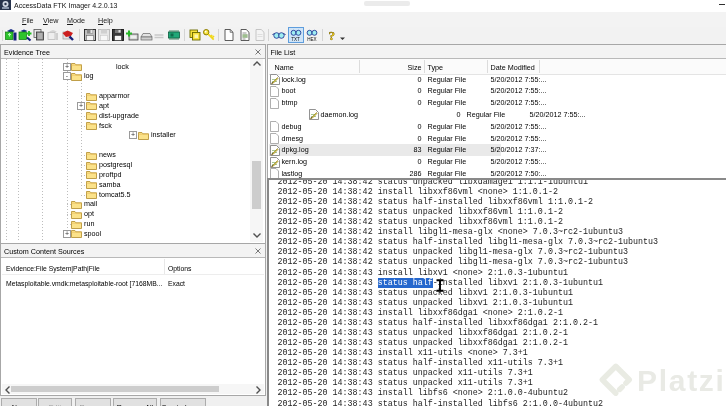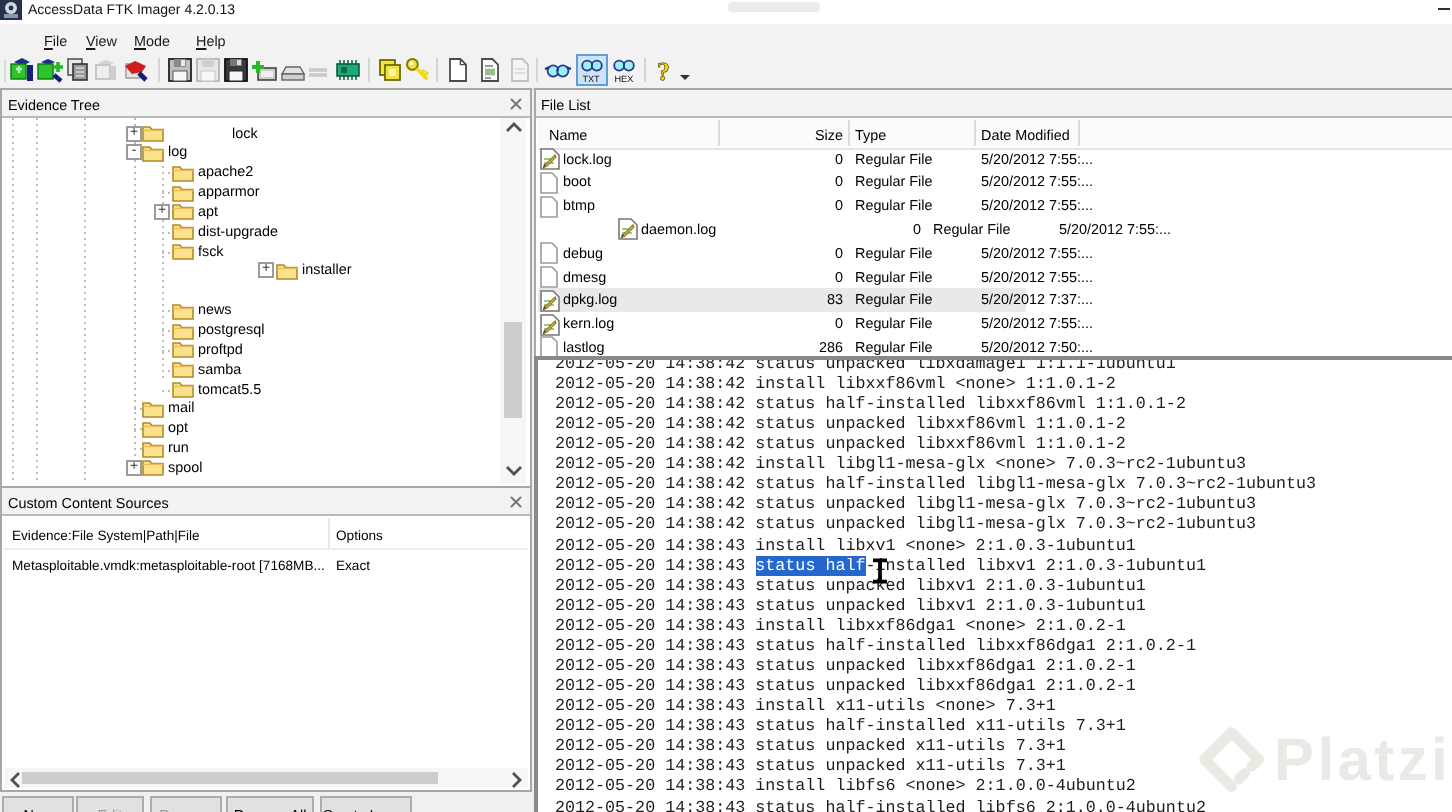--- a/index.html
+++ b/index.html
@@ -214,30 +214,20 @@
       <div class="trow" style="top: 12.35px; left: 0px; width: 100%;">
         <div style="position: absolute; height: 1px; background-image: linear-gradient(90deg, rgb(189, 189, 189) 34%, transparent 34%); background-size: 3px 1px; top: 5px; left: 65px; width: 4px;"></div>
         <div class="pm" style="left: 61px; top: 1px;">-</div>
         <span style="position: absolute; left: 69px; top: 0.5px;">
           <svg class="fold" width="11" height="9" viewBox="0 0 11 9">
             <path d="M0.5 1.5 h3.4 l1 1.3 h5.6 v5.7 h-10z" fill="#fbe28a" stroke="#b08a2a" stroke-width="0.8"></path>
             <path d="M0.5 3.2 h10" stroke="#e9bd5a" stroke-width="0.7"></path>
           </svg>
         </span>
         <div class="tlabel" style="left: 82px;">log</div>
-      </div>
-      <div class="trow" style="top: 22.2px; left: 0px; width: 100%;">
-        <div style="position: absolute; height: 1px; background-image: linear-gradient(90deg, rgb(189, 189, 189) 34%, transparent 34%); background-size: 3px 1px; top: 5px; left: 79px; width: 5px;"></div>
-        <span style="position: absolute; left: 84px; top: 0.5px;">
-          <svg class="fold" width="11" height="9" viewBox="0 0 11 9">
-            <path d="M0.5 1.5 h3.4 l1 1.3 h5.6 v5.7 h-10z" fill="#fbe28a" stroke="#b08a2a" stroke-width="0.8"></path>
-            <path d="M0.5 3.2 h10" stroke="#e9bd5a" stroke-width="0.7"></path>
-          </svg>
-        </span>
-        <div class="tlabel" style="left: 97px;">apache2</div>
       </div>
       <div class="trow" style="top: 32.05px; left: 0px; width: 100%;">
         <div style="position: absolute; height: 1px; background-image: linear-gradient(90deg, rgb(189, 189, 189) 34%, transparent 34%); background-size: 3px 1px; top: 5px; left: 79px; width: 5px;"></div>
         <span style="position: absolute; left: 84px; top: 0.5px;">
           <svg class="fold" width="11" height="9" viewBox="0 0 11 9">
             <path d="M0.5 1.5 h3.4 l1 1.3 h5.6 v5.7 h-10z" fill="#fbe28a" stroke="#b08a2a" stroke-width="0.8"></path>
             <path d="M0.5 3.2 h10" stroke="#e9bd5a" stroke-width="0.7"></path>
           </svg>
         </span>
         <div class="tlabel" style="left: 97px;">apparmor</div>
@@ -484,21 +474,21 @@
       </div>
       <div class="flrow" style="top: 73.5px; left: 0px; right: 0px;">
         <svg width="9" height="11" viewBox="0 0 9 11" style="position:absolute;left:1px;top:0.5px">
           <path d="M0.5 0.5h5.5l2.5 2.5v7.5h-8z" fill="#fff" stroke="#9a9a9a" stroke-width="0.8"></path>
         </svg>
         <span style="position:absolute;left:13px;">dmesg</span>
         <span class="fl-size" style="left:98px;width:55px;">0</span>
         <span style="position:absolute;left:159px;">Regular File</span>
         <span style="position:absolute;left:222px;">5/20/2012 7:55:...</span>
       </div>
-      <div class="flrow" style="top: 85.3px; left: 0px; right: auto; background: rgb(233, 233, 233); width: 232px; padding-left: 12px;">
+      <div class="flrow" style="top: 85.3px; left: 0px; right: auto; background: rgb(233, 233, 233); width: 232px;">
         <svg width="10" height="11" viewBox="0 0 10 11" style="position:absolute;left:1px;top:0.5px">
           <path d="M0.5 0.5h6l3 3v7h-9z" fill="#fff" stroke="#777" stroke-width="0.8"></path>
           <path d="M2 5.5h5M2 7.5h5" stroke="#9dc28a" stroke-width="0.9"></path>
           <path d="M7.5 3.5l-4.5 4.5-1.5 2 2-1 4.5-4.5z" fill="#e8d152" stroke="#8a7a20" stroke-width="0.6"></path>
           <path d="M1.5 10l1.5-1.5-1-0.5z" fill="#4a3a20"></path>
         </svg>
         <span style="position:absolute;left:13px;">dpkg.log</span>
         <span class="fl-size" style="left:98px;width:55px;">83</span>
         <span style="position:absolute;left:159px;">Regular File</span>
         <span style="position:absolute;left:222px;">5/20/2012 7:37:...</span>

